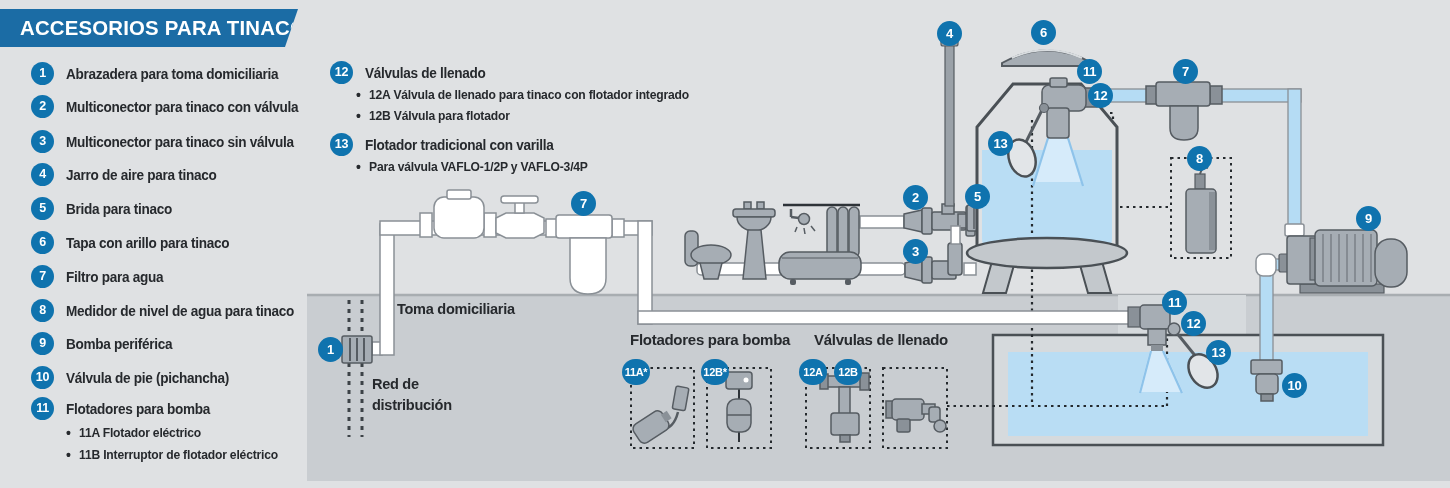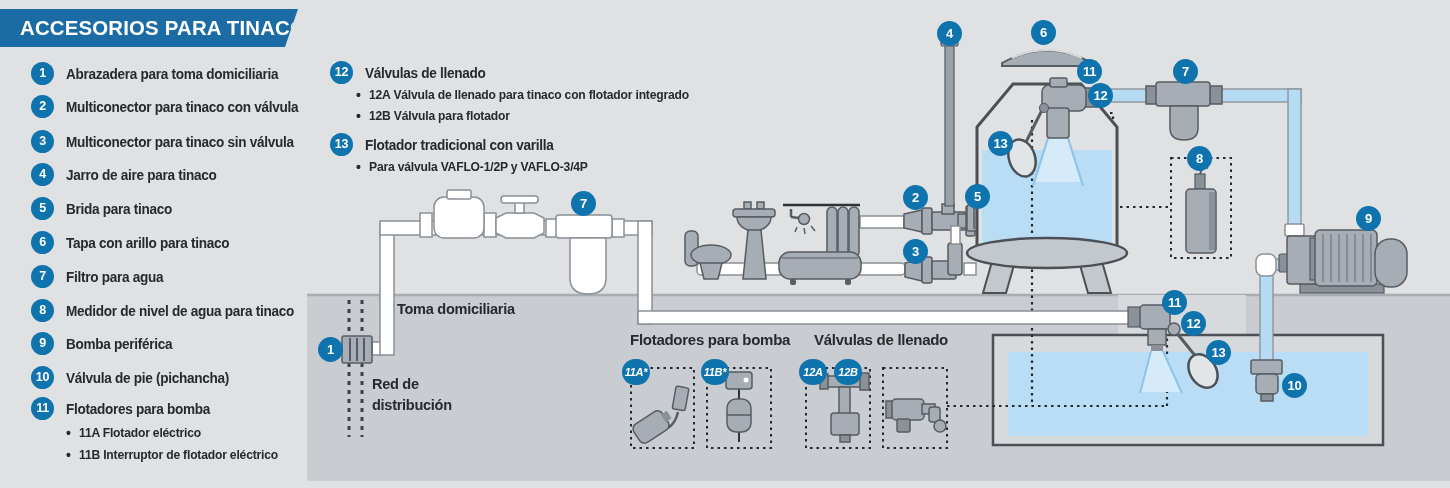--- a/index.html
+++ b/index.html
@@ -29,21 +29,21 @@
   .sub .txt{font-size:12.5px;font-weight:700;letter-spacing:-.2px;transform:scaleX(.97);transform-origin:left center;}
   .badge{
     width:23px;height:23px;border-radius:50%;background:#0f73ae;color:#fff;
     text-align:center;font-size:12.5px;font-weight:700;line-height:23px;flex:0 0 auto;
     letter-spacing:-.3px;
   }
   .dbadge{
     position:absolute;width:25px;height:25px;border-radius:50%;background:#0f73ae;color:#fff;
     text-align:center;font-size:13px;font-weight:700;line-height:25px;z-index:3;letter-spacing:-.3px;
   }
-  .dbadge.small{width:28px;height:26px;border-radius:13px;font-size:11px;line-height:26px;font-style:italic;}
+  .dbadge.small{width:28px;height:26px;border-radius:13px;font-size:11px;line-height:26px;}
   .dlabel{position:absolute;font-weight:700;font-size:15px;letter-spacing:-.3px;color:#26292d;z-index:2;
     transform:scaleX(.97);transform-origin:left top;}
 </style>
 </head>
 <body>
 
 <svg id="diagram-svg" viewBox="0 0 1450 488" xmlns="http://www.w3.org/2000/svg">
 
   <g>
     <rect x="307" y="295" width="1143" height="186" fill="#c9cdd1"></rect>
@@ -391,15 +391,15 @@
 <div class="dbadge" style="left:1088px;top:83px">12</div>
 <div class="dbadge" style="left:988px;top:131px">13</div>
 <div class="dbadge" style="left:1173px;top:59px">7</div>
 <div class="dbadge" style="left:1187px;top:146px">8</div>
 <div class="dbadge" style="left:1356px;top:206px">9</div>
 <div class="dbadge" style="left:1282px;top:373px">10</div>
 <div class="dbadge" style="left:1162px;top:290px">11</div>
 <div class="dbadge" style="left:1181px;top:311px">12</div>
 <div class="dbadge" style="left:1206px;top:340px">13</div>
 <div class="dbadge small" style="left:622px;top:359px">11A*</div>
-<div class="dbadge small" style="left:701px;top:359px">11B*</div>
+<div class="dbadge small" style="left:701px;top:359px">12B*</div>
 <div class="dbadge small" style="left:799px;top:359px">12A</div>
 <div class="dbadge small" style="left:834px;top:359px">12B</div>
 
 </body></html>

